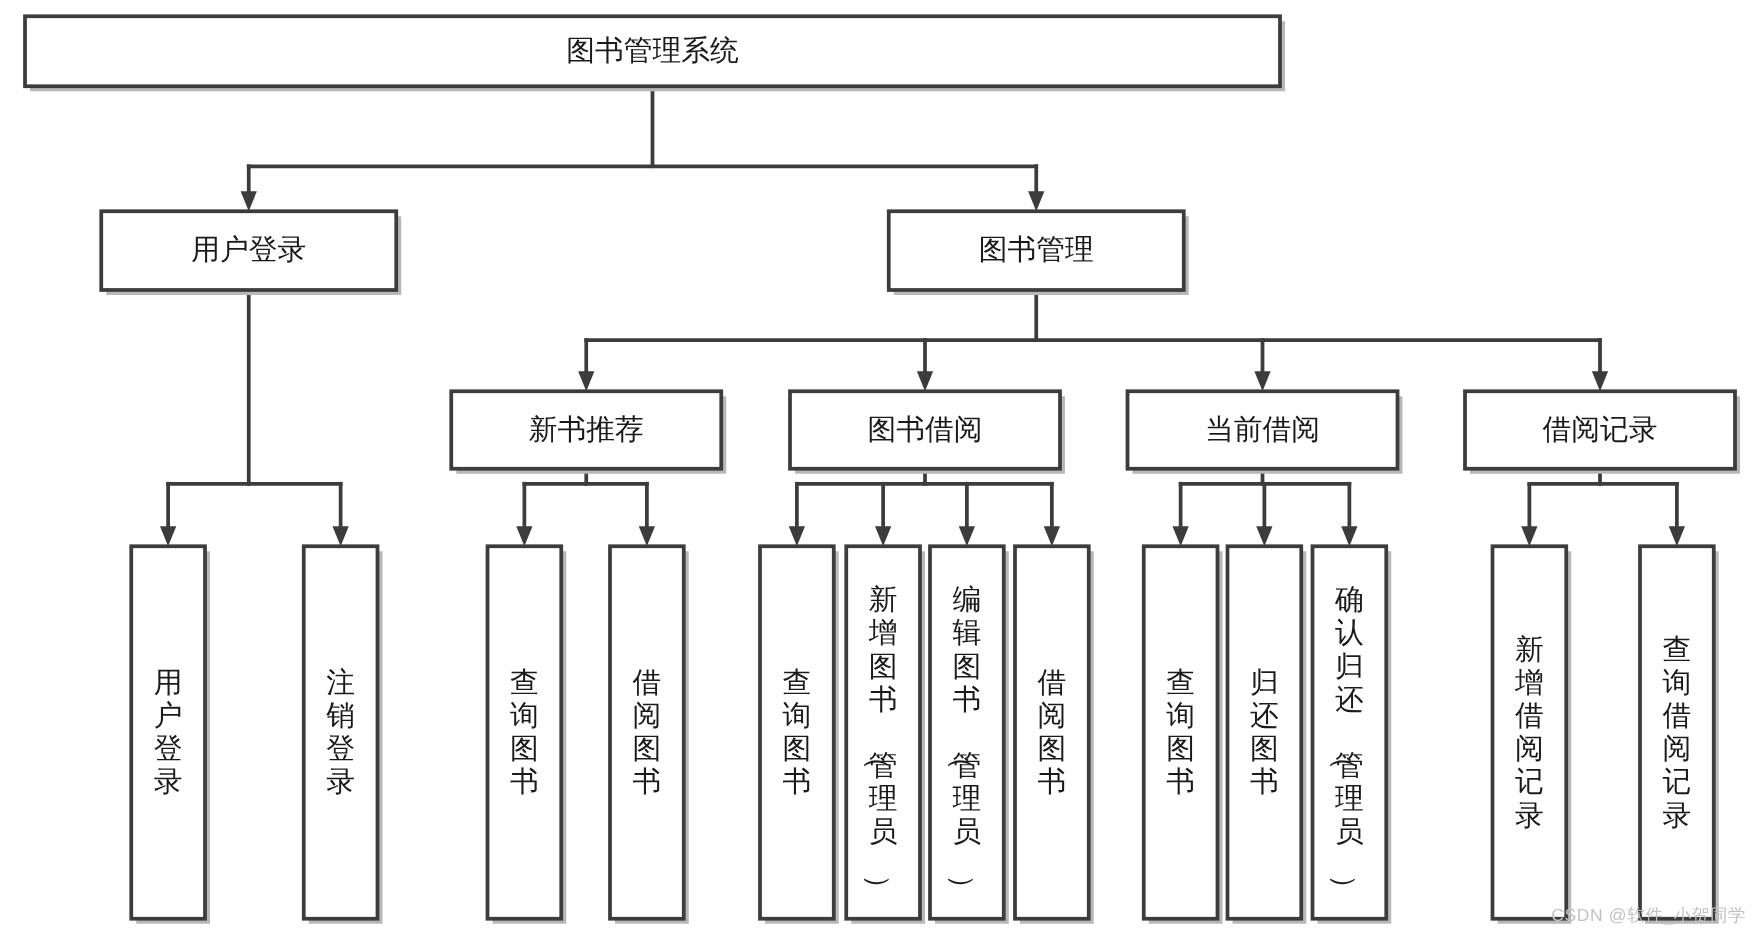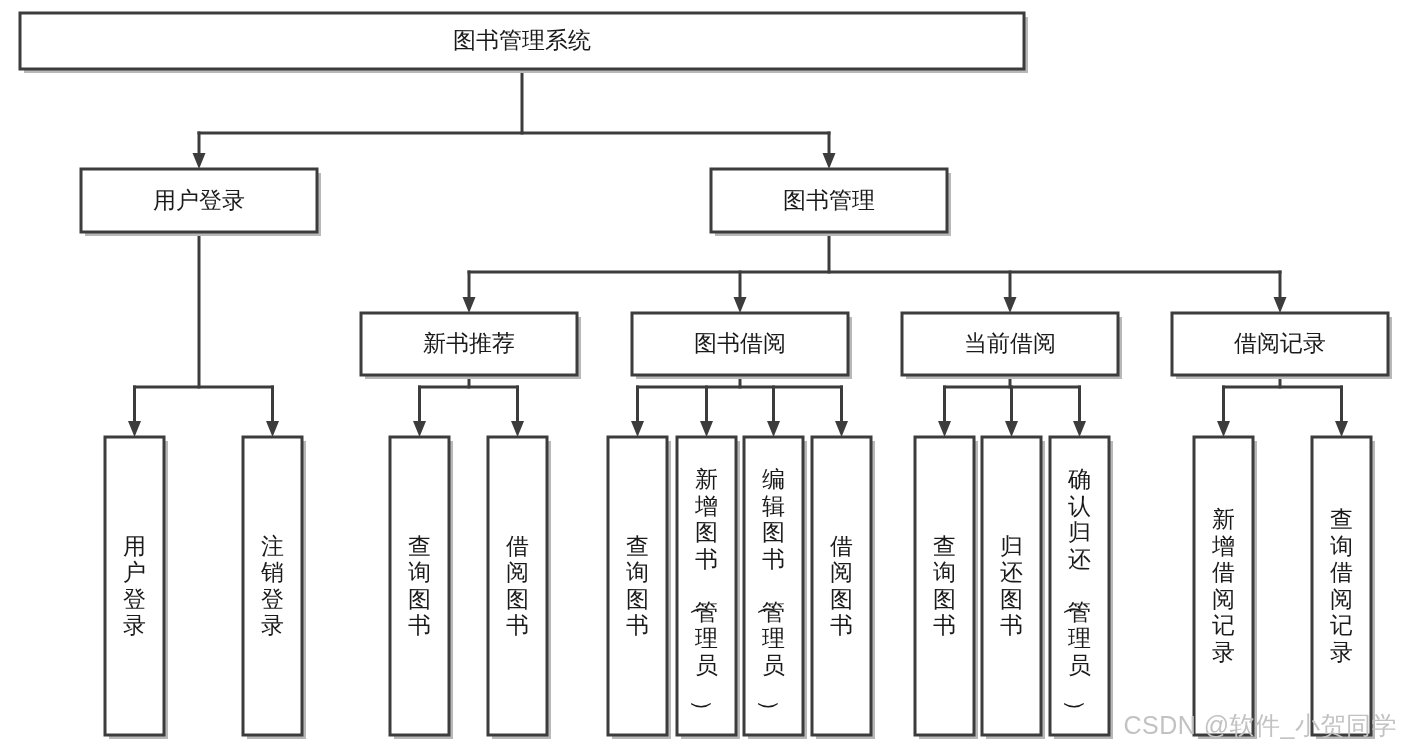--- a/index.html
+++ b/index.html
@@ -55,21 +55,21 @@
     fill: #1a1a1a;
     font-family: "Liberation Sans", "DejaVu Sans", sans-serif;
     font-size: 23px;
     text-anchor: middle;
   }
   .watermark {
     position: absolute;
     right: 8px;
     bottom: 5px;
     font-family: "Liberation Sans", "DejaVu Sans", sans-serif;
-    font-size: 25px;
+    font-size: 14px;
     color: #c2c2c2;
     white-space: nowrap;
     letter-spacing: 0.5px;
   }
 </style>
 </head>
 <body>
 
 <div id="diagram-root">
   <svg class="diagram-canvas" viewBox="0 0 1405 747">

